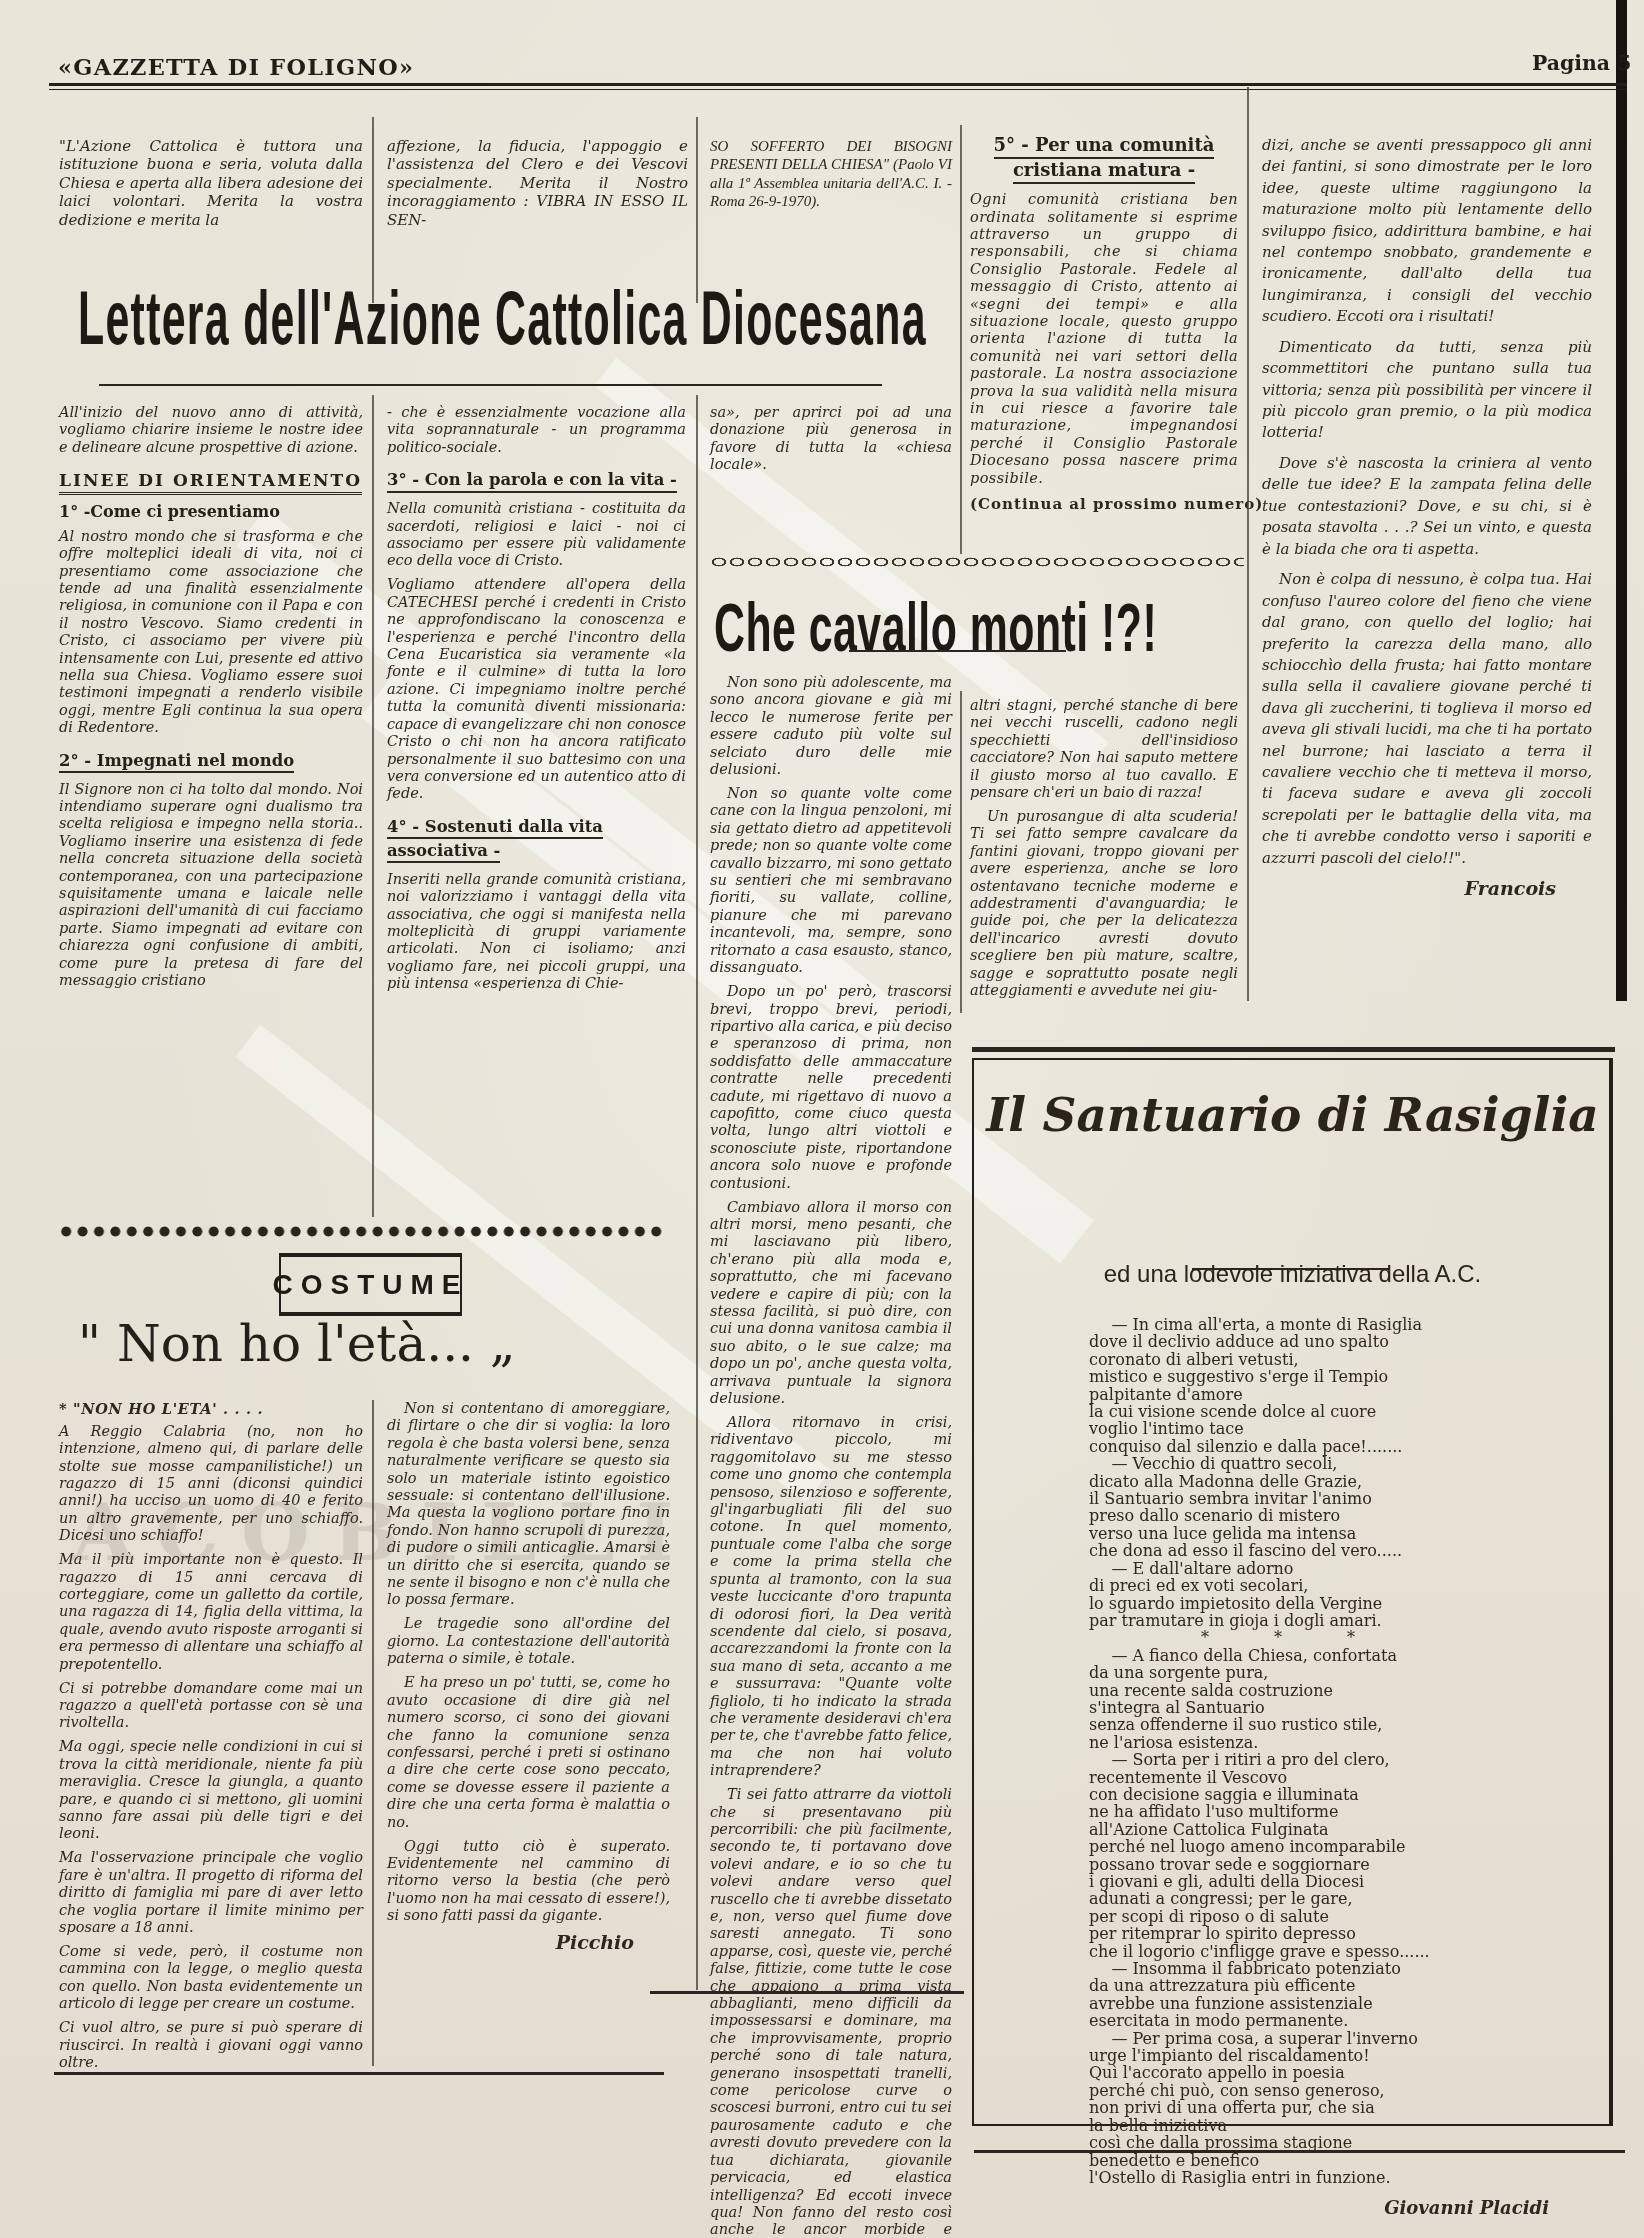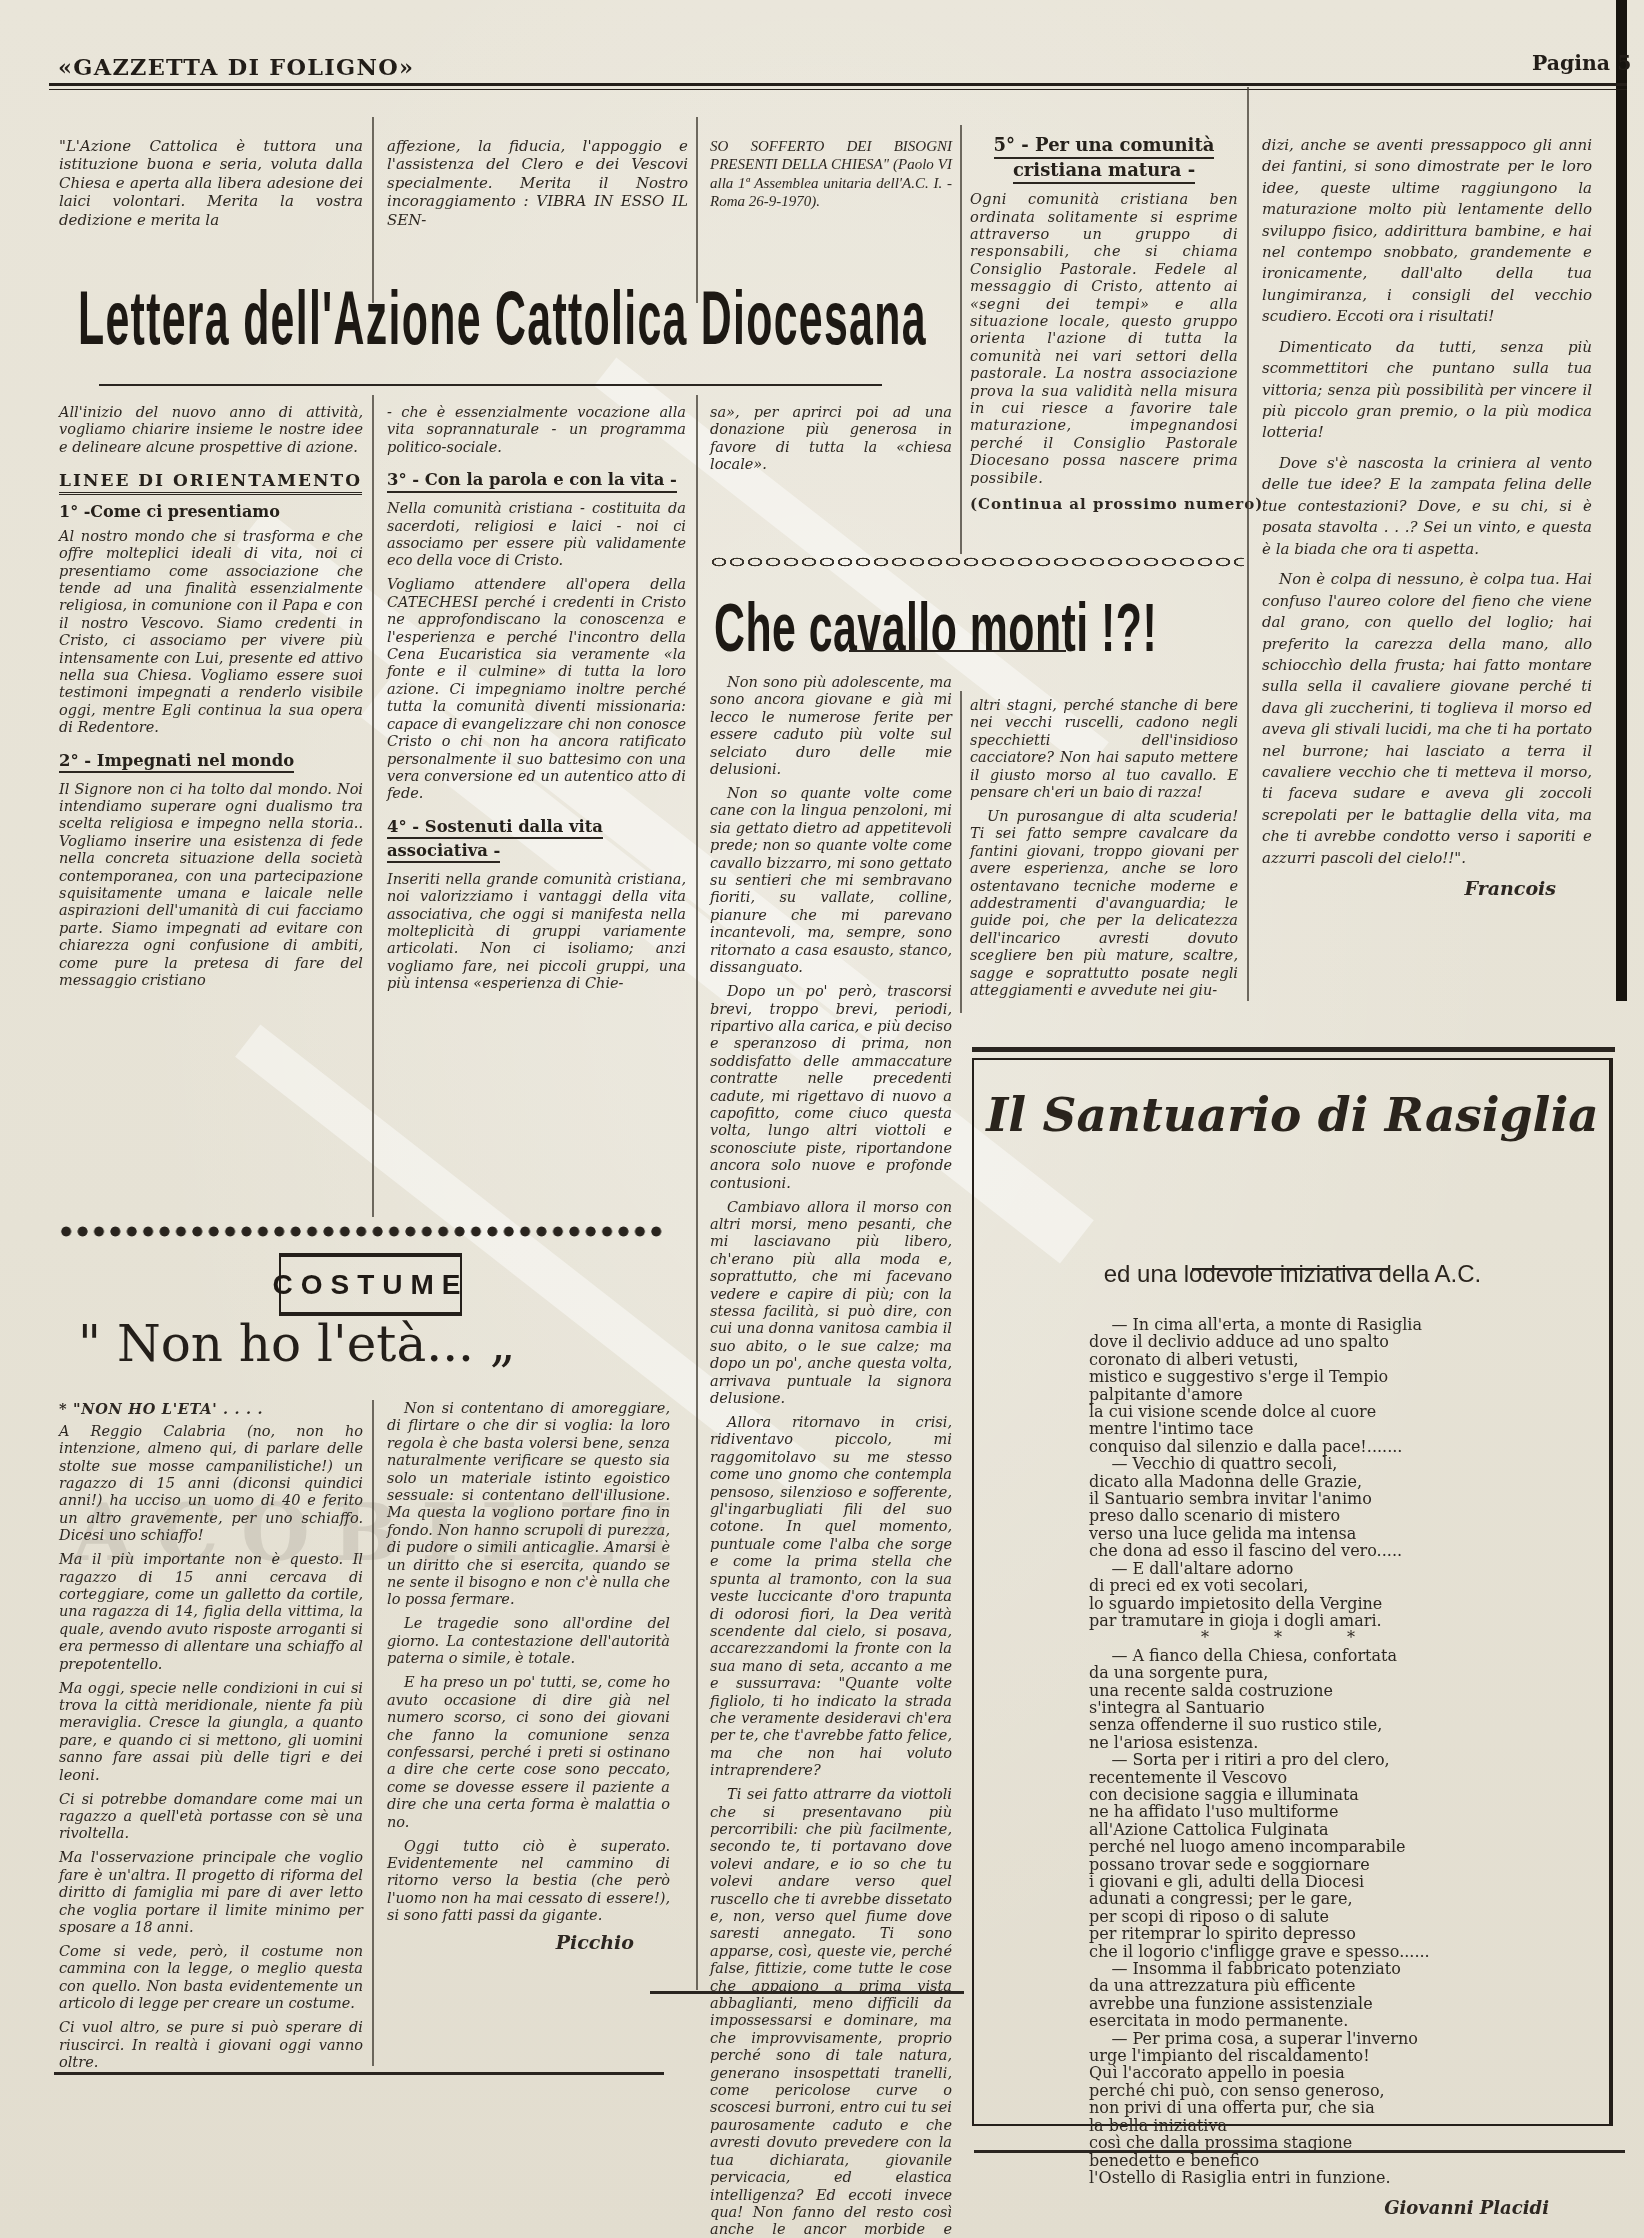--- a/index.html
+++ b/index.html
@@ -165,22 +165,22 @@
   <div class="dotsrow" style="left:58px; top:1225px; width:608px;"></div>
   <div class="costume-box" style="left:279px; top:1253px; width:179px; height:55px;">
     <span>COSTUME</span>
   </div>
   <div class="costume-head" style="left:78px; top:1314px;">" Non ho l'età... „</div>
 
   <div class="tcol" style="left:59px; top:1400px; width:304px;">
       <p class="lead-line"><span class="inner">* "NON HO L'ETA' . . . .</span></p>
       <p class="bp p0"><span class="inner">A Reggio Calabria (no, non ho intenzione, almeno qui, di parlare delle stolte sue mosse campanilistiche!)  un ragazzo di 15 anni (diconsi quindici anni!) ha ucciso un uomo di 40 e ferito un altro gravemente, per uno schiaffo. Dicesi uno schiaffo!</span></p>
       <p class="bp p0"><span class="inner">Ma il più importante non è questo. Il ragazzo di 15 anni cercava di corteggiare, come un galletto da cortile, una ragazza di 14, figlia della vittima, la quale, avendo avuto risposte arroganti si era permesso di allentare una schiaffo al prepotentello.</span></p>
+      <p class="bp p0"><span class="inner">Ci si potrebbe domandare come mai un ragazzo a quell'età portasse con sè una rivoltella.</span></p>
       <p class="bp p0"><span class="inner">Ma oggi, specie nelle condizioni in cui si trova la città meridionale, niente fa più meraviglia. Cresce la giungla, a quanto pare, e quando ci si mettono, gli uomini sanno fare assai più delle tigri e dei leoni.</span></p>
-      <p class="bp p0"><span class="inner">Ci si potrebbe domandare come mai un ragazzo a quell'età portasse con sè una rivoltella.</span></p>
       <p class="bp p0"><span class="inner">Ma l'osservazione principale che voglio fare è un'altra. Il progetto di riforma del diritto di famiglia mi pare di aver letto che voglia portare il limite minimo per sposare a 18 anni.</span></p>
       <p class="bp p0"><span class="inner">Come si vede, però, il costume non cammina con la legge, o meglio questa con quello. Non basta evidentemente un articolo di legge per creare un costume.</span></p>
       <p class="bp p0"><span class="inner">Ci vuol altro, se pure si può sperare di riuscirci. In realtà i giovani oggi vanno oltre.</span></p>
     </div>
   <div class="vrule" style="left:372px; top:1400px; height:666px;"></div>
   <div class="tcol" style="left:387px; top:1400px; width:283px;">
     <div>
         <p class="bp">Non si contentano di amoreggiare, di flirtare o che dir si voglia: la loro regola è che basta volersi bene, senza naturalmente verificare se questo sia solo un materiale istinto egoistico sessuale: si contentano dell'illusione. Ma questa la vogliono portare fino in fondo. Non hanno scrupoli di purezza, di pudore o simili anticaglie. Amarsi è un diritto che si esercita, quando se ne sente il bisogno e non c'è nulla che lo possa fermare.</p>
         <p class="bp">Le tragedie sono all'ordine del giorno. La contestazione dell'autorità paterna o simile, è totale.</p>
         <p class="bp">E ha preso un po' tutti, se, come ho avuto occasione di dire già nel numero scorso, ci sono dei giovani che fanno la comunione senza confessarsi, perché i preti si ostinano a dire che certe cose sono peccato, come se dovesse essere il paziente a dire che una certa forma è malattia o no.</p>
@@ -197,21 +197,21 @@
   <div class="hrule" style="left:1192px; top:1268px; width:197px; height:2px;"></div>
   <div class="poem" style="left:1089px; top:1184px; width:474px; padding-top:0;">
     <div style="height:132px;"></div>
     <div>
         <div class="pline dash">— In cima all'erta, a monte di Rasiglia</div>
         <div class="pline">dove il declivio adduce ad uno spalto</div>
         <div class="pline">coronato di alberi vetusti,</div>
         <div class="pline">mistico e suggestivo s'erge il Tempio</div>
         <div class="pline">palpitante d'amore</div>
         <div class="pline">la cui visione scende dolce al cuore</div>
-        <div class="pline">mentre l'intimo tace</div>
+        <div class="pline">voglio l'intimo tace</div>
         <div class="pline">conquiso dal silenzio e dalla pace!.......</div>
         <div class="pline dash">— Vecchio di quattro secoli,</div>
         <div class="pline">dicato alla Madonna delle Grazie,</div>
         <div class="pline">il Santuario sembra invitar l'animo</div>
         <div class="pline">preso dallo scenario di mistero</div>
         <div class="pline">verso una luce gelida ma intensa</div>
         <div class="pline">che dona ad esso il fascino del vero.....</div>
         <div class="pline dash">— E dall'altare adorno</div>
         <div class="pline">di preci ed  ex voti secolari,</div>
         <div class="pline">lo sguardo impietosito della Vergine</div>

